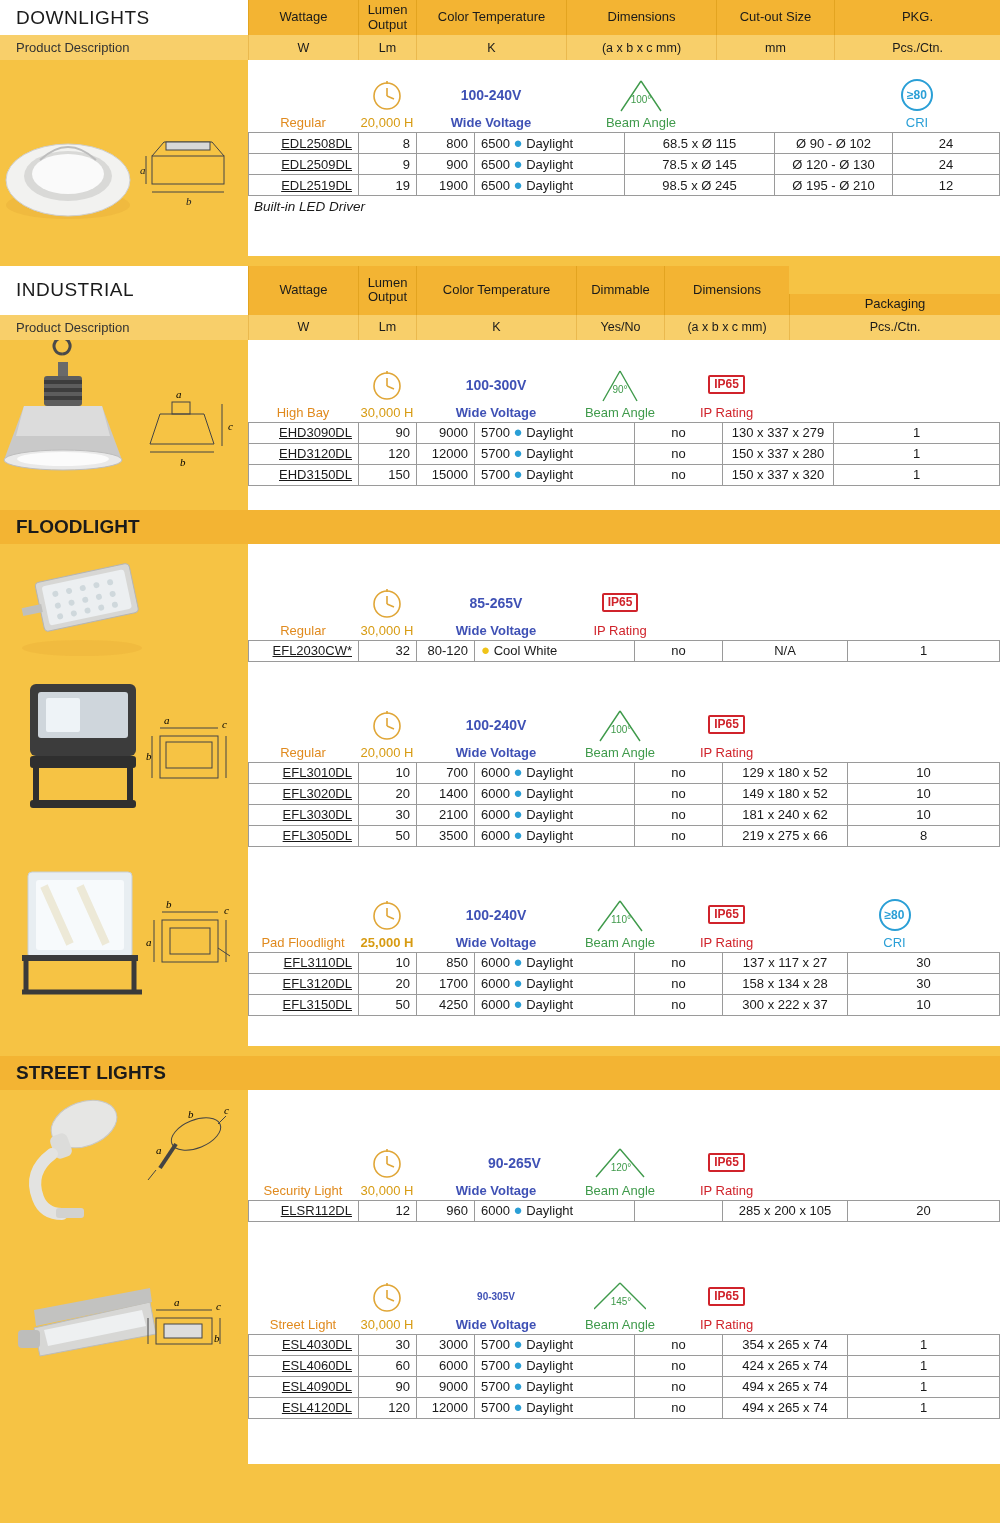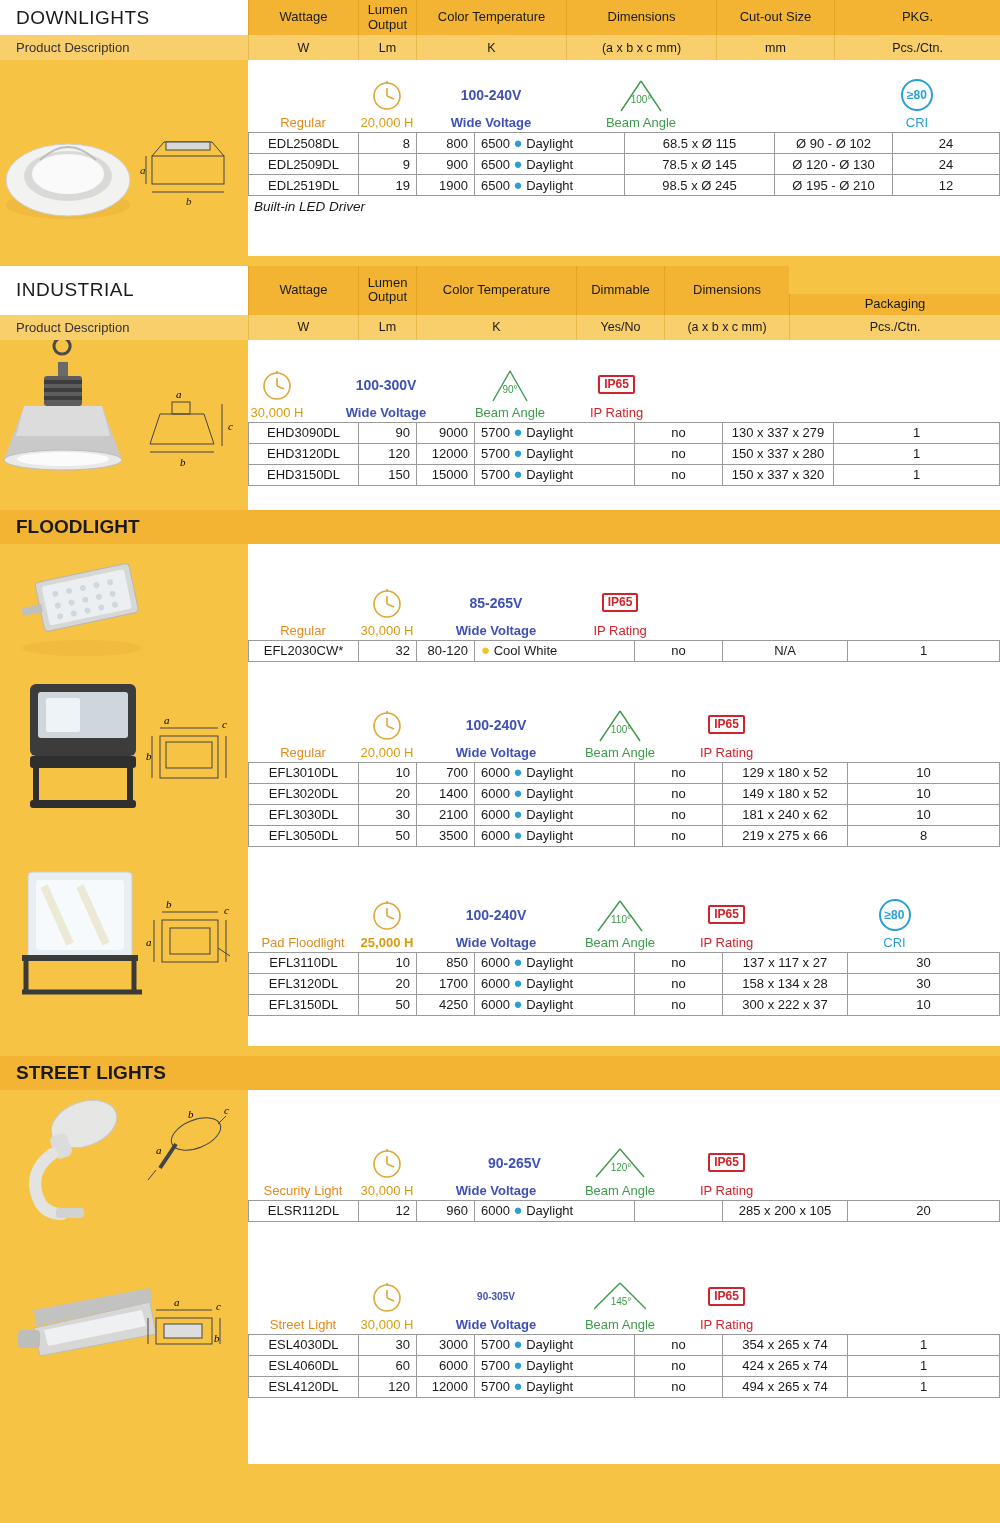--- a/index.html
+++ b/index.html
@@ -63,21 +63,21 @@
   .panel { background:#fff; }
 
   .spec-table { width:100%; border-collapse:collapse; }
   .spec-table td {
     border:1px solid #9a9a9a;
     font-size:13px;
     padding:2px 6px;
     height:21px;
     background:#fff;
   }
-  .code { text-align:center; font-size:13.5px; }
+  .code { text-align:right; font-size:13.5px;text-decoration:underline; }
   .num { text-align:right; }
   .ctr { text-align:center; }
 
   .feat-row { display:flex; width:100%; }
   .feat {
     display:flex;
     flex-direction:column;
     align-items:center;
     justify-content:flex-end;
     text-align:center;
@@ -293,20 +293,24 @@
             <path d="M222 64 v42"></path>
             <path d="M150 112 h64"></path>
           </g>
           <text x="176" y="58" font-size="11" font-style="italic" font-family="Liberation Serif, serif">a</text>
           <text x="228" y="90" font-size="11" font-style="italic" font-family="Liberation Serif, serif">c</text>
           <text x="180" y="126" font-size="11" font-style="italic" font-family="Liberation Serif, serif">b</text>
         </svg>
       </div>
       <div class="panel" style="flex:1;">
         <div class="feat-row" style="height:82px;padding-top:10px;">
+          <div class="feat" style="width:110px;">
+            <div class="ico"></div>
+            <div class="feat-label c-orange">High Bay</div>
+          </div>
           <div class="feat" style="width:58px;">
             <div class="ico">
               <svg width="36" height="36" viewBox="0 0 36 36">
                   <circle cx="18" cy="19" r="13" fill="none" stroke="#e0a637" stroke-width="1.6"></circle>
                   <path d="M18 19 V11 M18 19 l7 3" stroke="#e0a637" stroke-width="1.6" fill="none"></path>
                   <path d="M18 4 v3" stroke="#e0a637" stroke-width="1.6"></path>
                 </svg>
             </div>
             <div class="feat-label c-amber" style="white-space:nowrap;">30,000 H</div>
           </div>
@@ -801,20 +805,29 @@
           <tr>
             <td class="code">ESL4060DL</td>
             <td class="num">60</td>
             <td class="num">6000</td>
             <td><span>5700</span> <span class="dot">●</span> <span>Daylight</span></td>
             <td class="ctr">no</td>
             <td class="ctr">424 x 265 x 74</td>
             <td class="ctr">1</td>
           </tr>
           <tr>
+            <td class="code">ESL4090DL</td>
+            <td class="num">90</td>
+            <td class="num">9000</td>
+            <td><span>5700</span> <span class="dot">●</span> <span>Daylight</span></td>
+            <td class="ctr">no</td>
+            <td class="ctr">494 x 265 x 74</td>
+            <td class="ctr">1</td>
+          </tr>
+          <tr>
             <td class="code">ESL4120DL</td>
             <td class="num">120</td>
             <td class="num">12000</td>
             <td><span>5700</span> <span class="dot">●</span> <span>Daylight</span></td>
             <td class="ctr">no</td>
             <td class="ctr">494 x 265 x 74</td>
             <td class="ctr">1</td>
           </tr>
         </tbody>
           </table>

